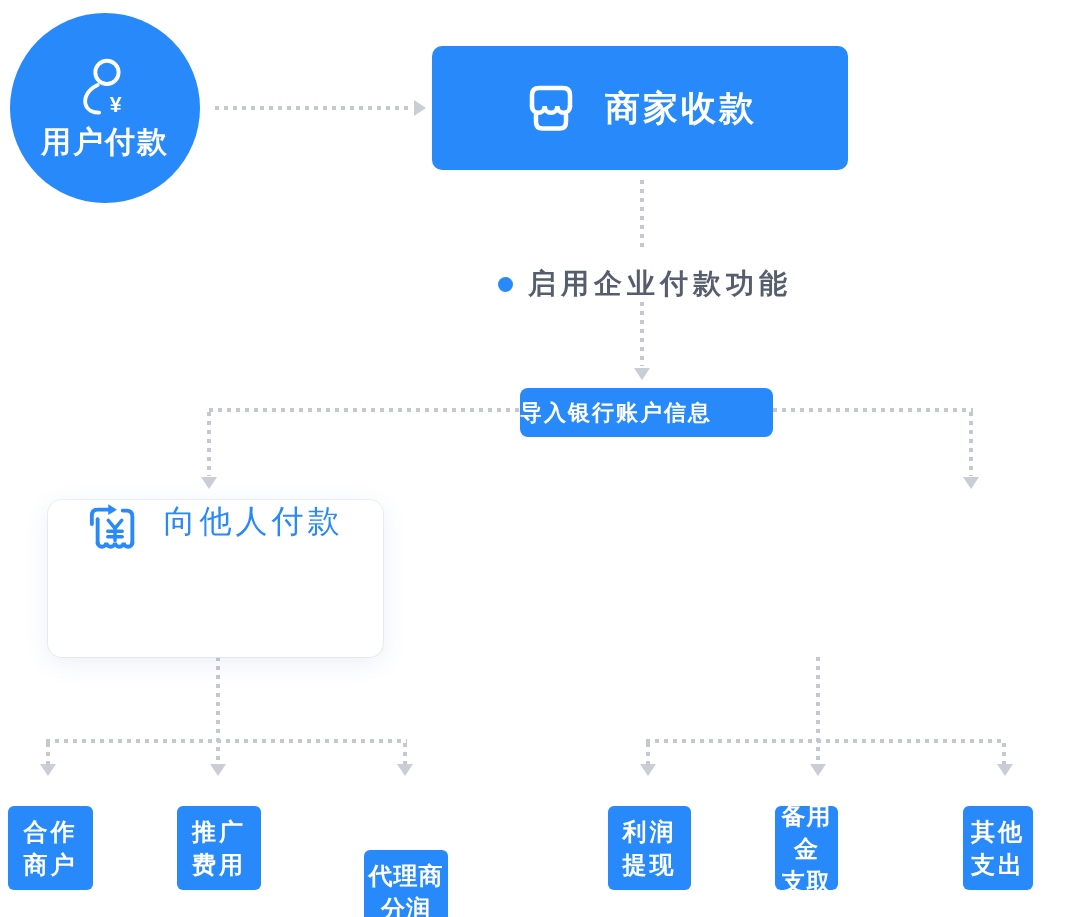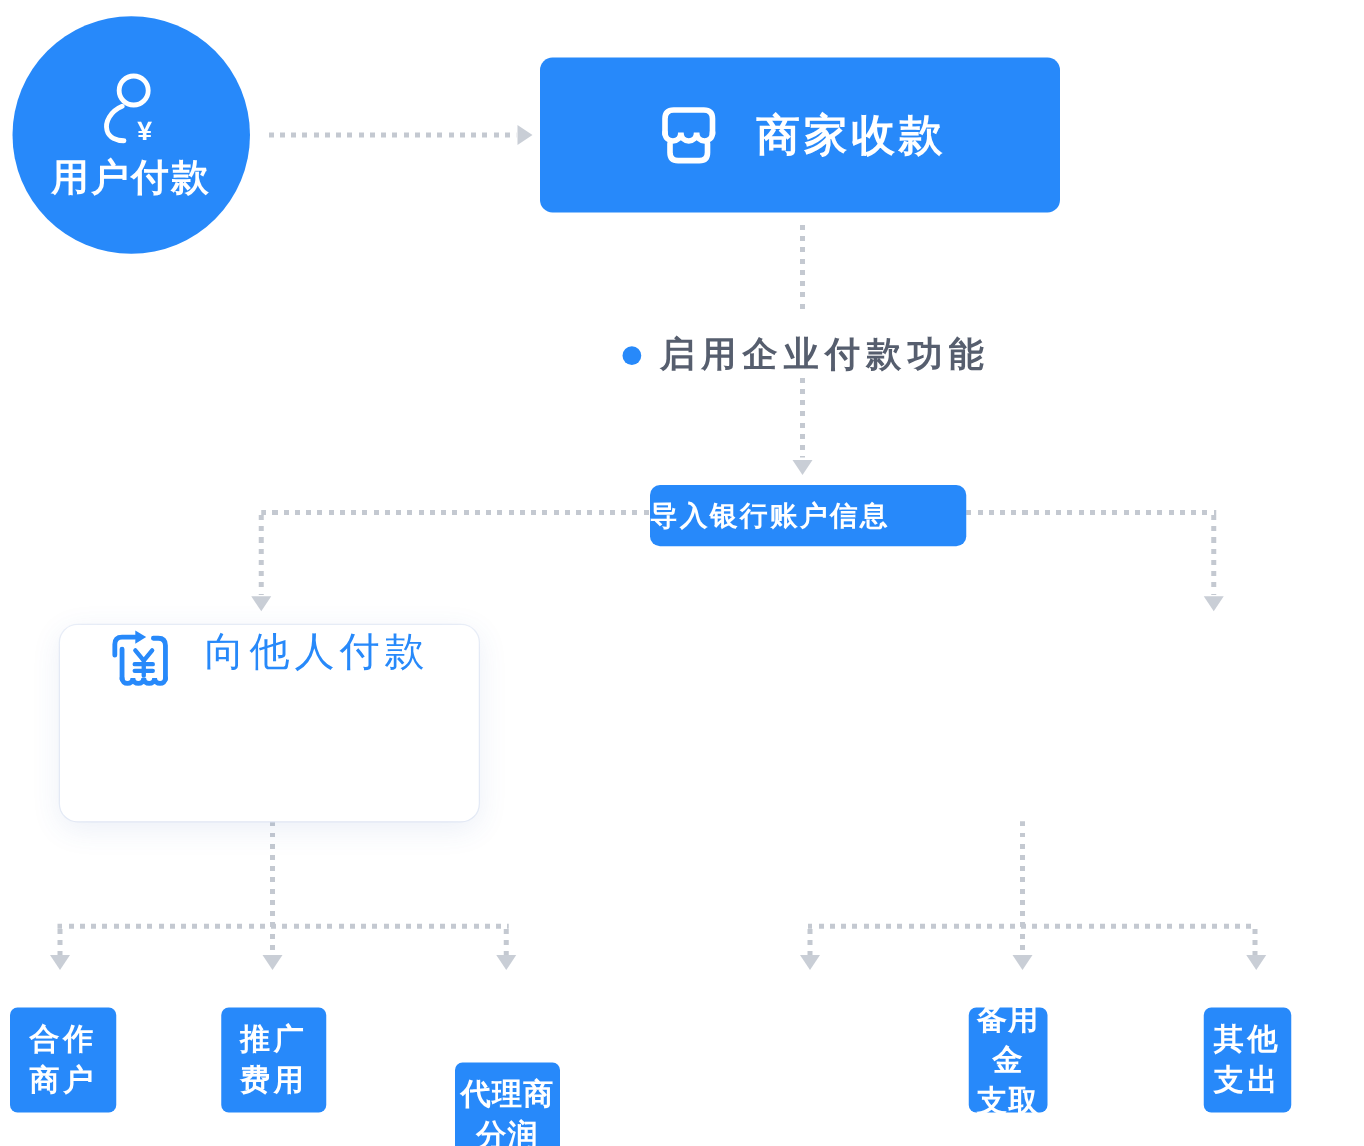--- a/index.html
+++ b/index.html
@@ -125,20 +125,24 @@
   </div>
   <div class="leaf blue" style="left:177px;width:84px;">
     <span>推广</span>
     <span>费用</span>
   </div>
   <div class="leaf blue" style="left:364px;width:84px;letter-spacing:1px;margin-top:44px;">
     <span>代理商</span>
     <span>分润</span>
   </div>
 
+  <div class="leaf blue" style="left:608px;width:83px;">
+    <span>利润</span>
+    <span>提现</span>
+  </div>
   <div class="leaf blue" style="left:775px;width:63px;letter-spacing:1px;">
     <span>备用金</span>
     <span>支取</span>
   </div>
   <div class="leaf blue" style="left:963px;width:70px;">
     <span>其他</span>
     <span>支出</span>
   </div>
 
 </div>

